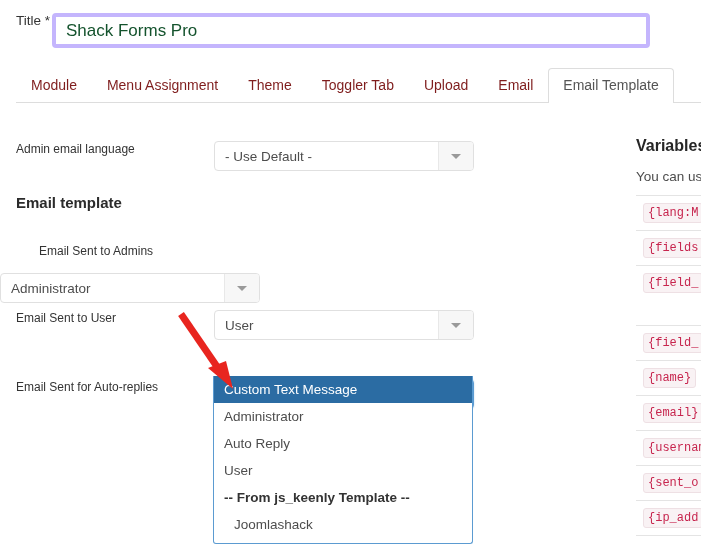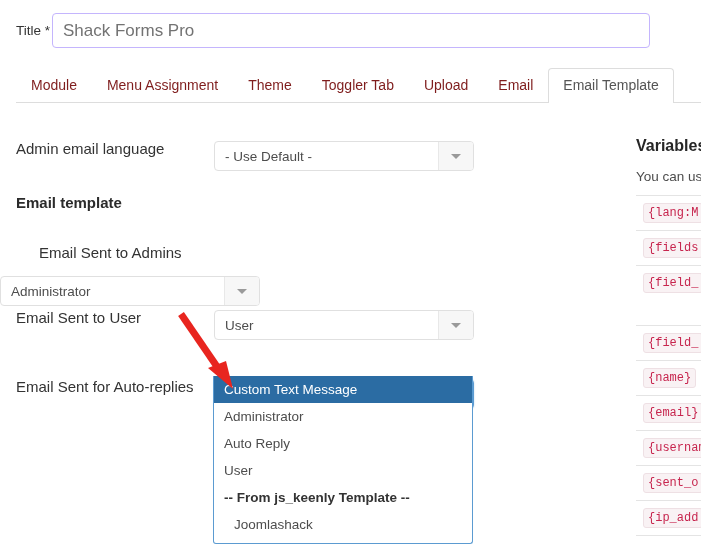--- a/index.html
+++ b/index.html
@@ -16,41 +16,41 @@
     color: #333333;
     position: relative;
   }
 
   
   .title-row {
     position: absolute;
     left: 0;
     top: 13px;
     display: flex;
-    align-items: center;
+    align-items: flex-start;
     border-radius: 17px;
   }
   .title-label {
     width: 52px;
     padding-left: 16px;
     box-sizing: border-box;
     font-size: 13.5px;
     color: #333;
     white-space: nowrap;
   }
   .title-input {
     width: 598px;
     height: 35px;
     box-sizing: border-box;
-    border: 1px solid #c4b5fd;
+    border: 4px solid #c4b5fd;
     border-radius: 4px;
     padding: 0 10px;
     font-family: "Liberation Sans", sans-serif;
     font-size: 17px;
-    color: #737373;
+    color: #14532d;
     background: #fff;
     outline: none;
   }
 
   
   .tabs {
     position: absolute;
     left: 16px;
     top: 68px;
     width: 685px;
@@ -81,21 +81,21 @@
   .field-row {
     position: absolute;
     display: flex;
     align-items: center;
     left: 0;
   }
   .field-label {
     width: 214px;
     padding-left: 16px;
     box-sizing: border-box;
-    font-size: 15px;
+    font-size: 12px;
     color: #333333;
     white-space: nowrap;
   }
   .select {
     position: relative;
     width: 260px;
     height: 30px;
     box-sizing: border-box;
     border: 1px solid #e0e0e0;
     border-radius: 4px;

